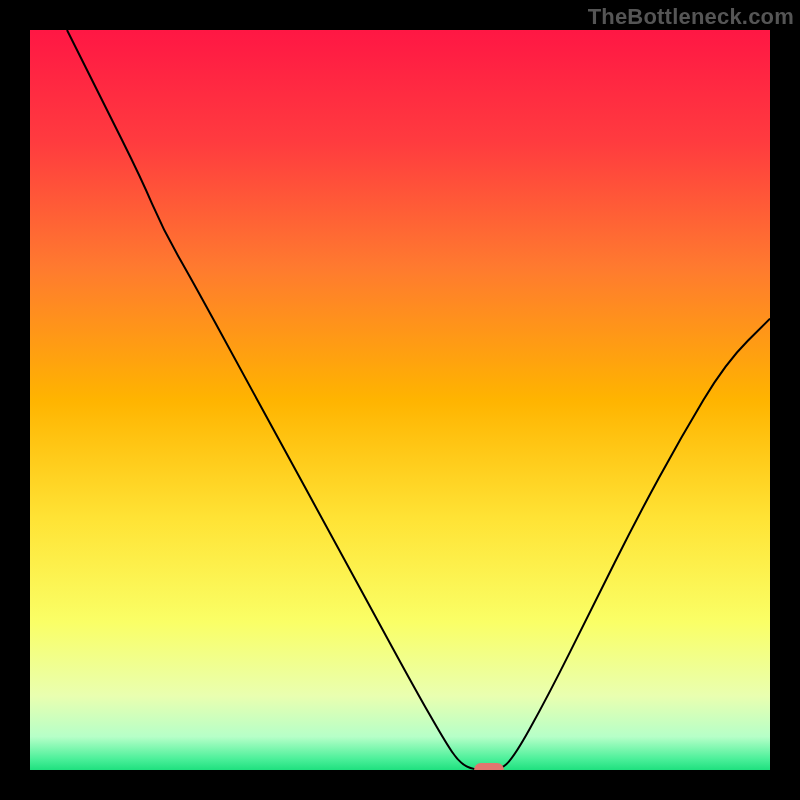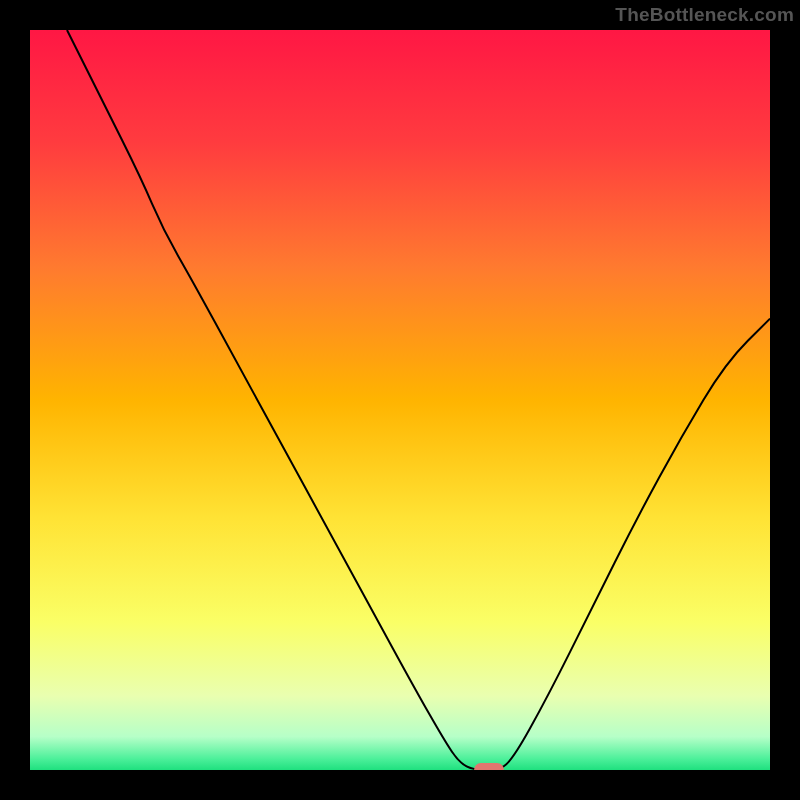--- a/index.html
+++ b/index.html
@@ -27,21 +27,21 @@
   }
   .gradient-bg {
     position: absolute;
     inset: 0;
   }
   .watermark {
     position: absolute;
     top: 4px;
     right: 6px;
     color: #555;
-    font-size: 19px;
+    font-size: 22px;
     font-weight: 600;
     letter-spacing: 0.2px;
     user-select: none;
   }
   .curve {
     position: absolute;
     inset: 0;
     pointer-events: none;
   }
   .marker {

